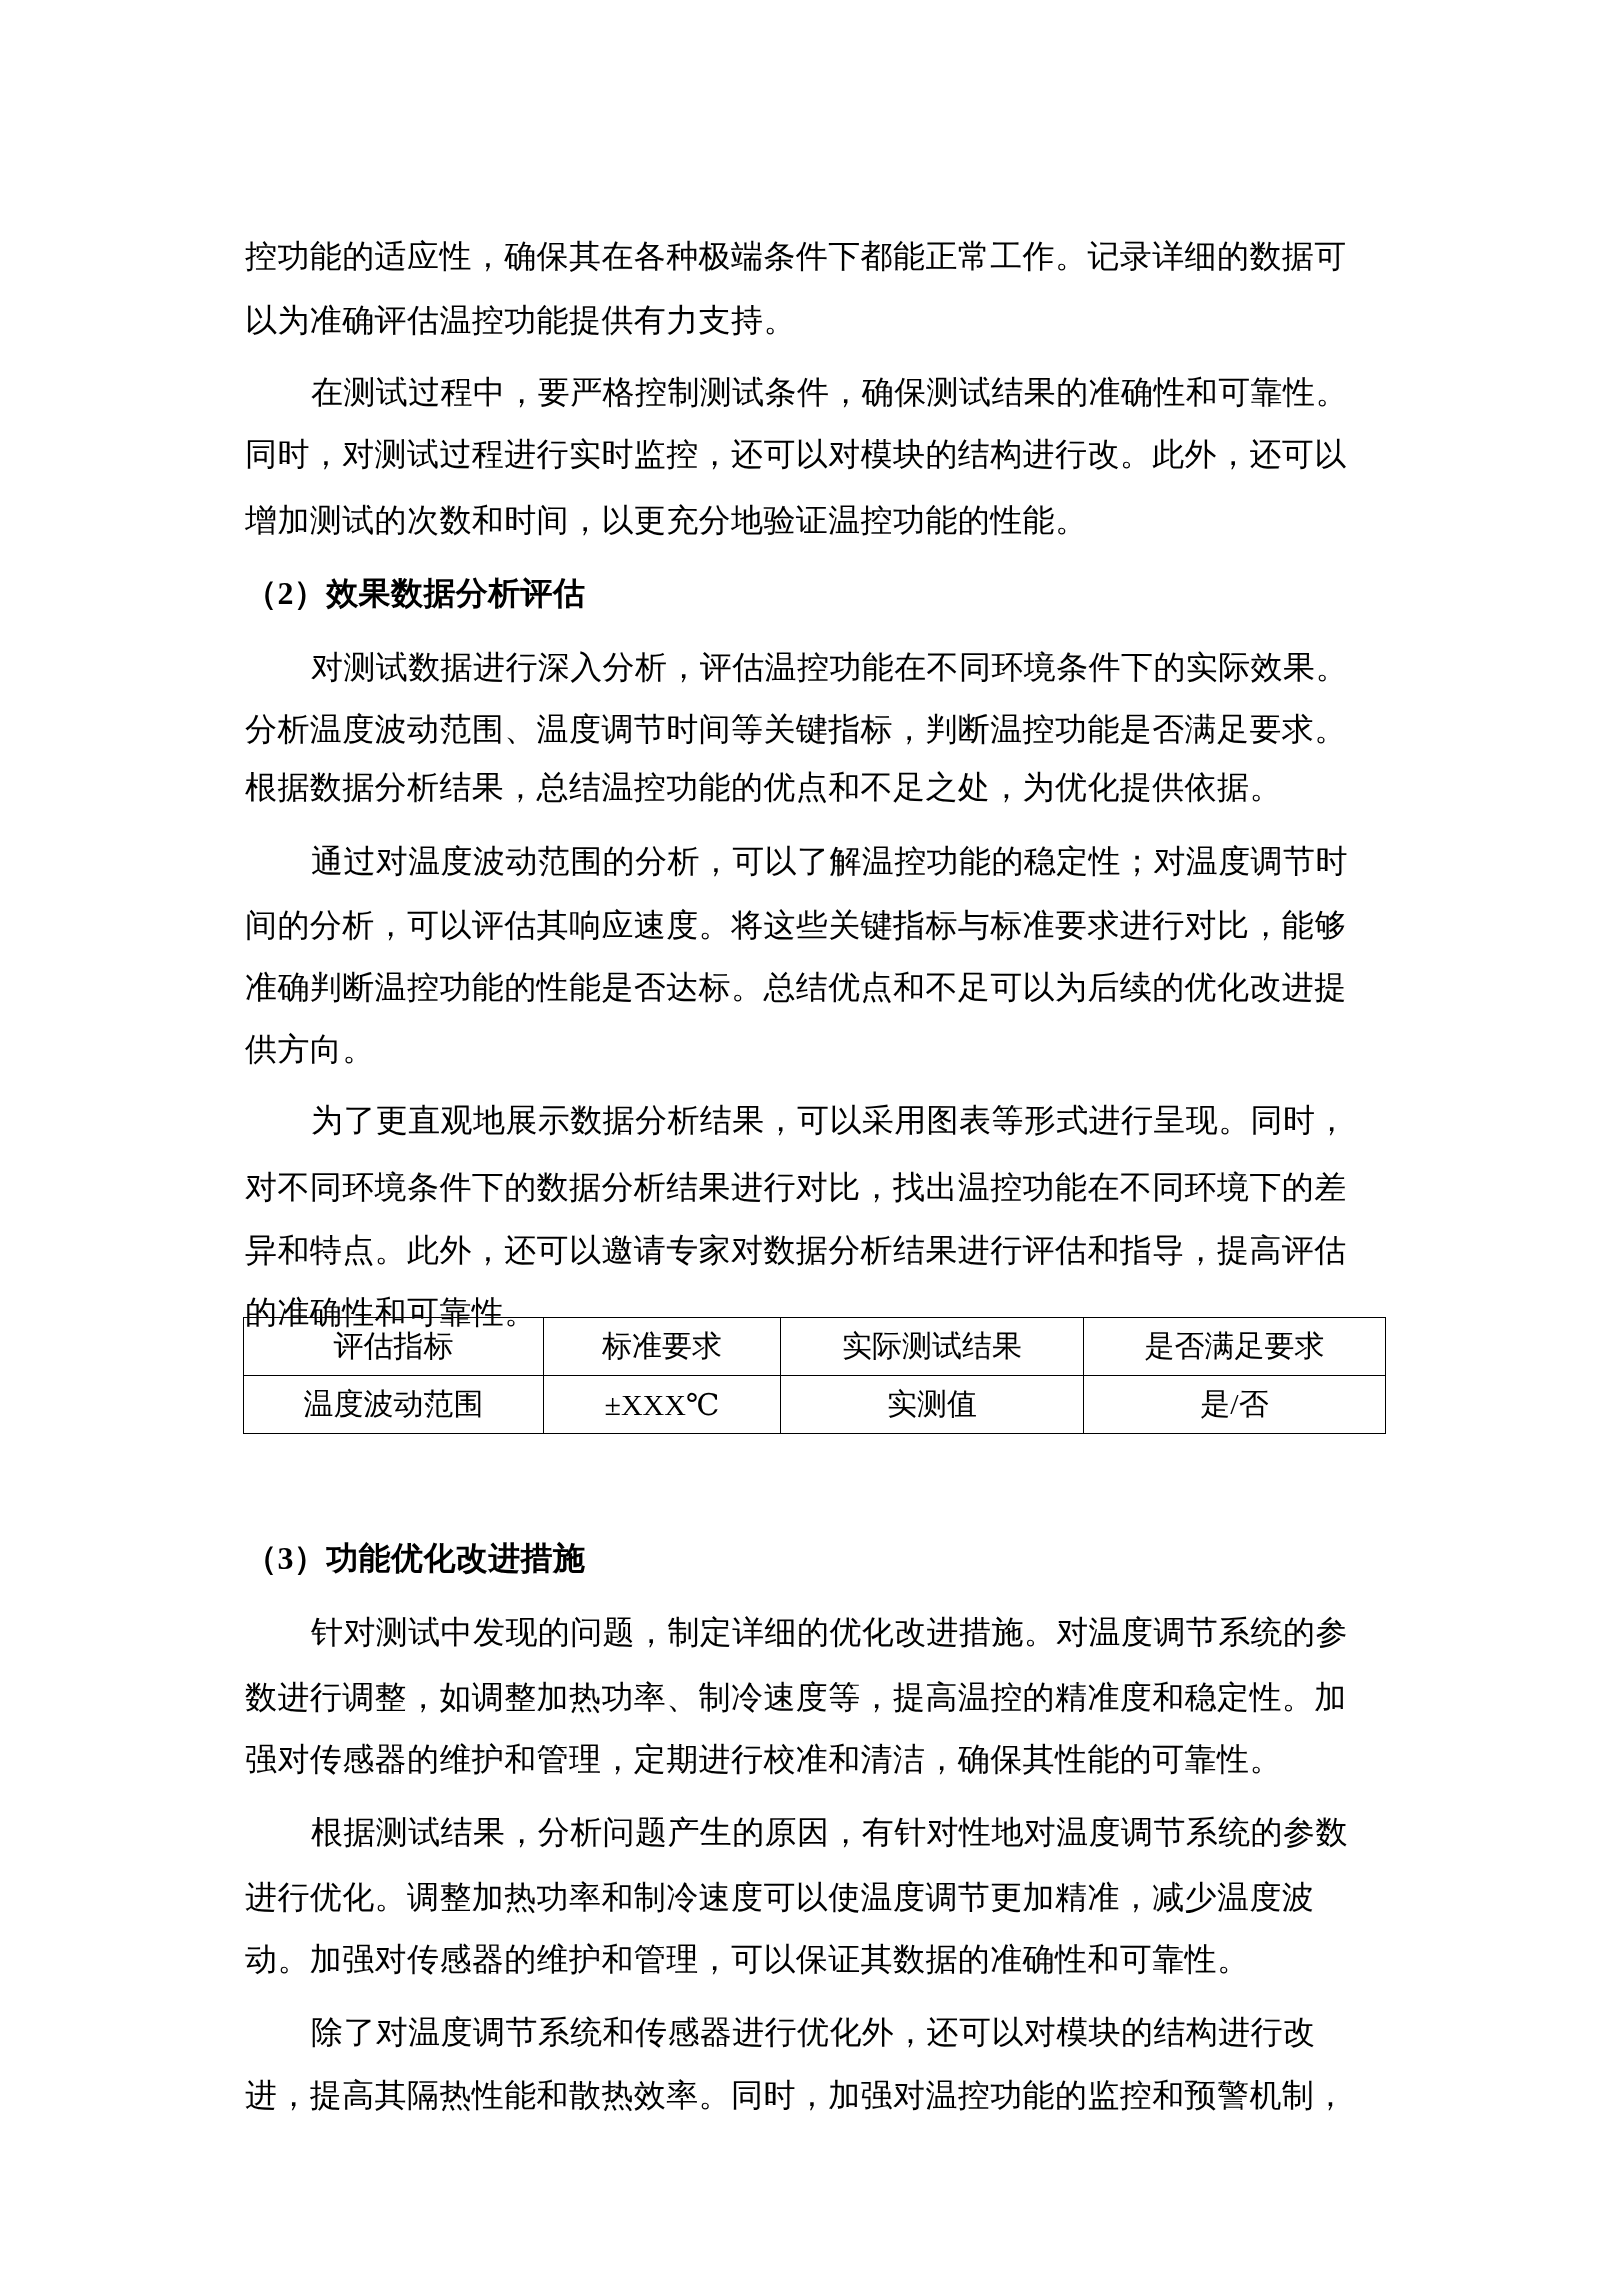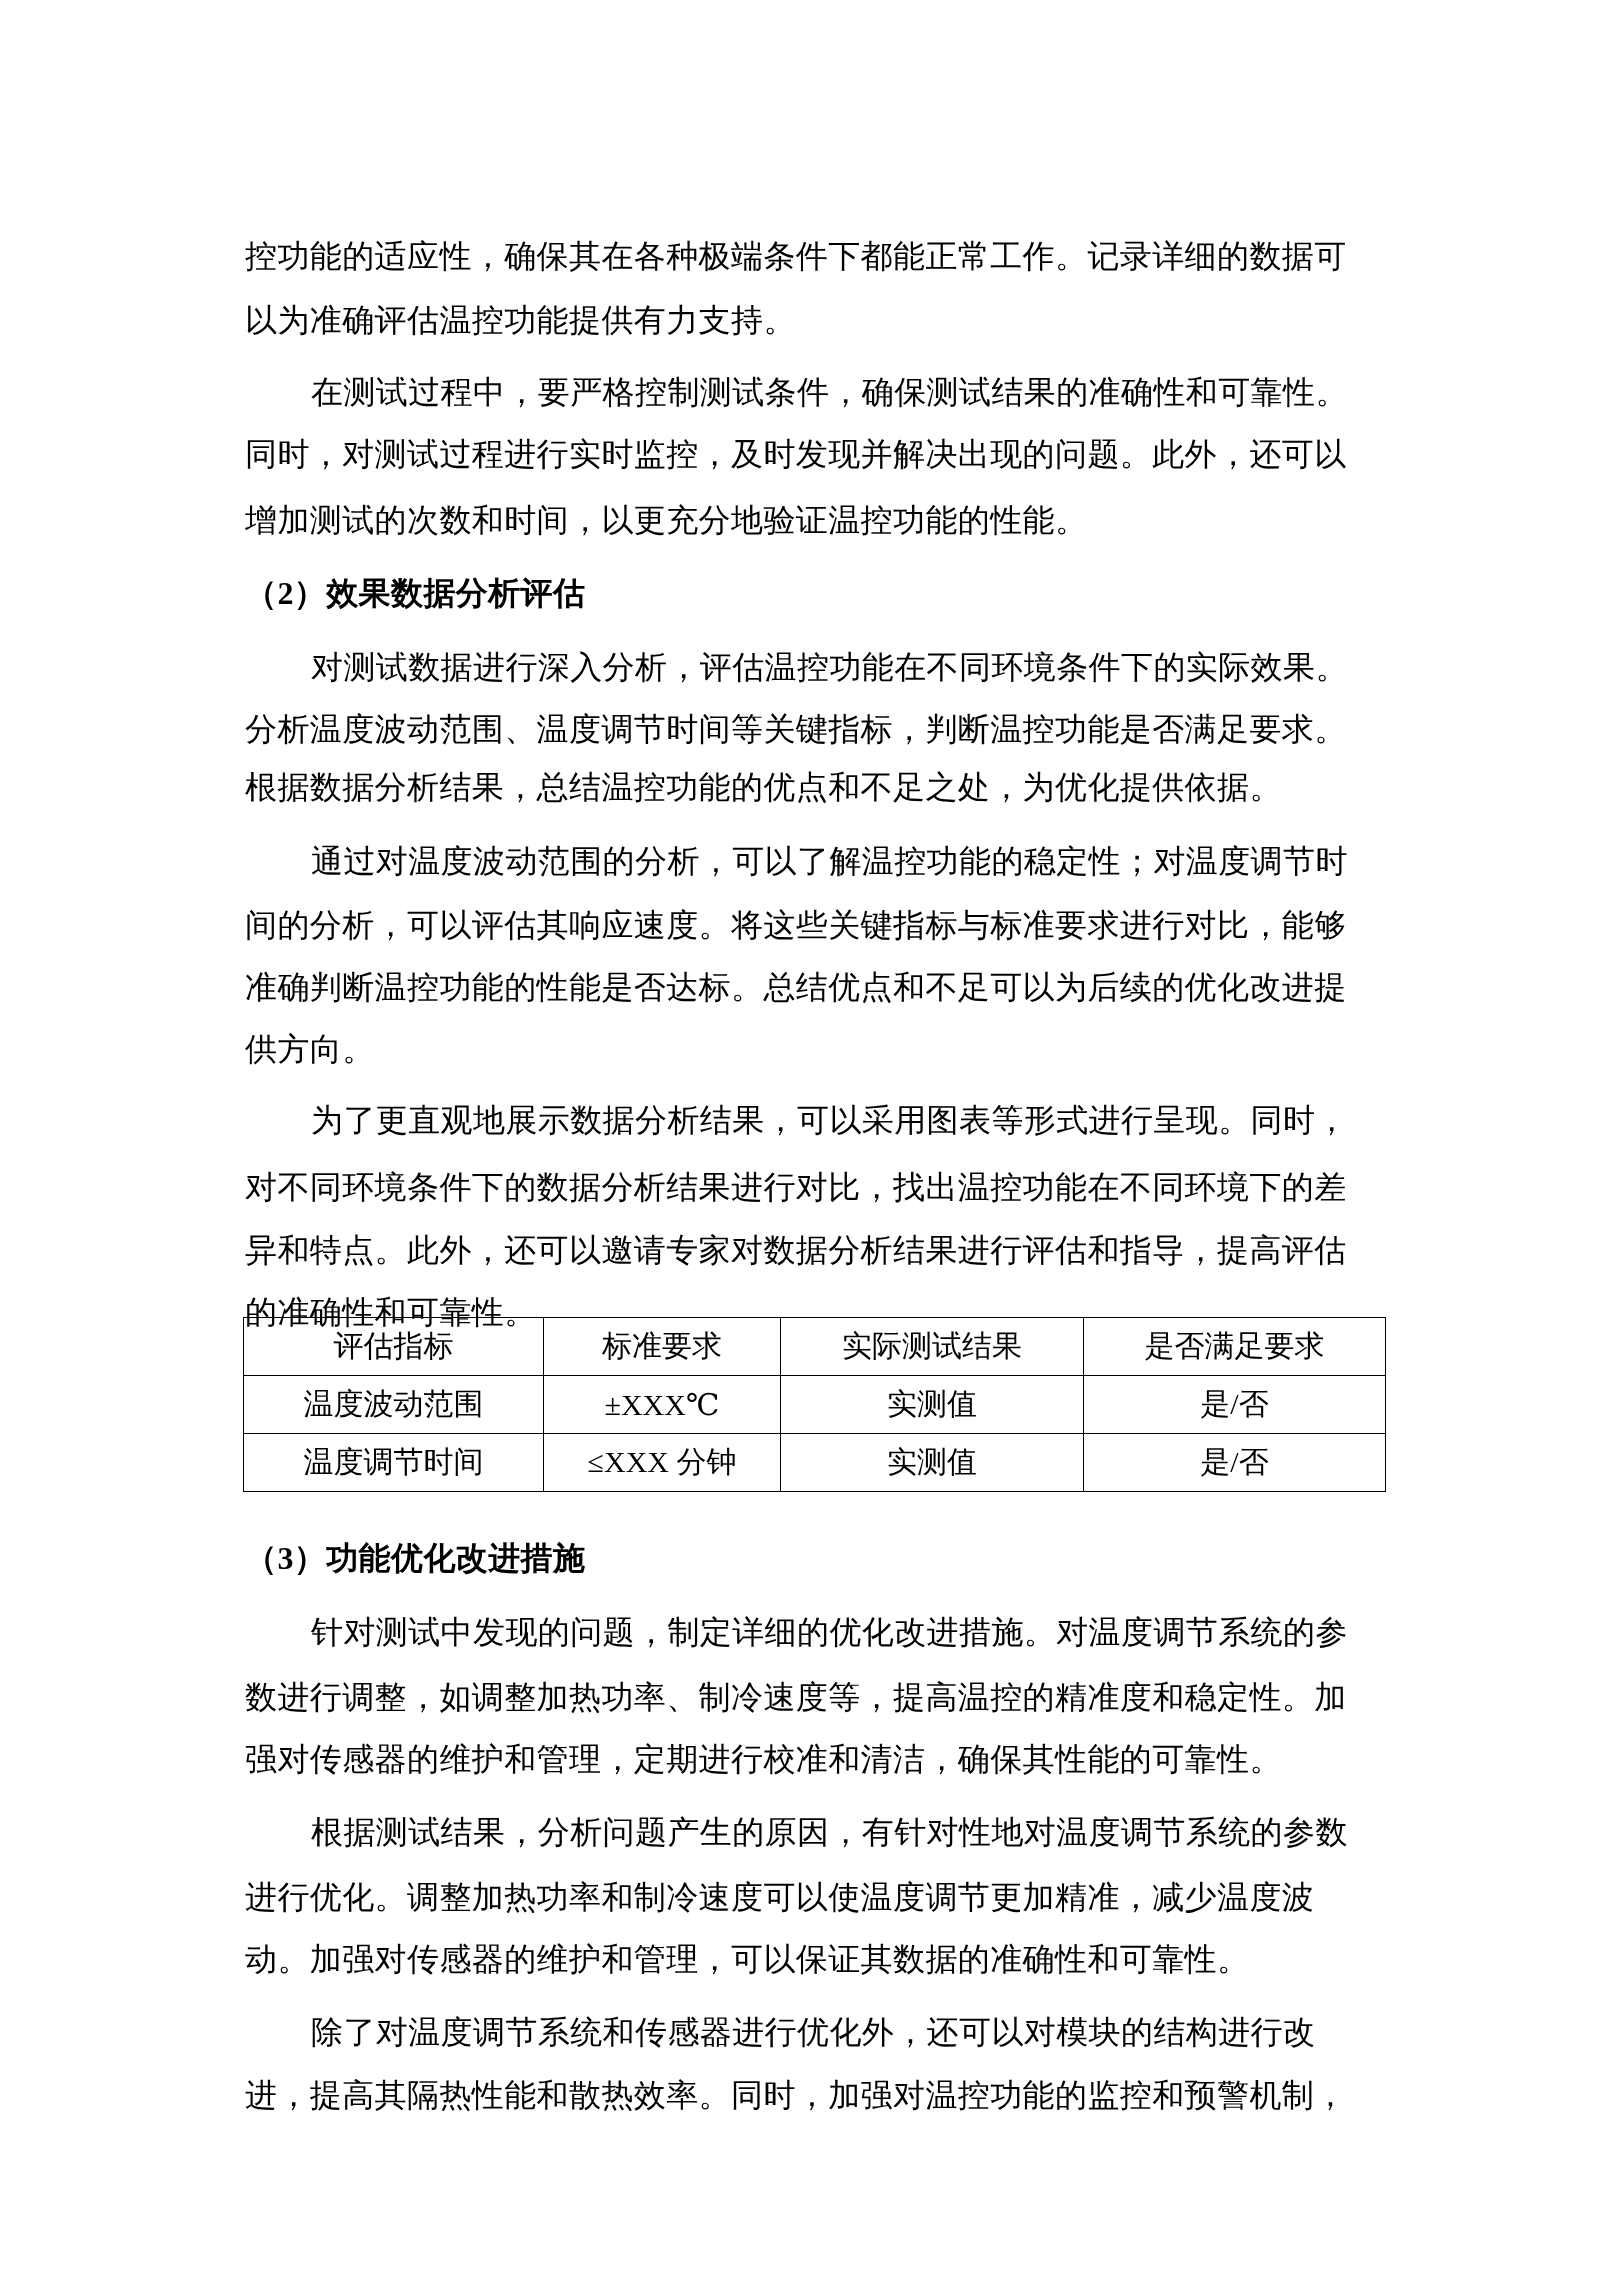--- a/index.html
+++ b/index.html
@@ -20,21 +20,21 @@
 
 <div class="page">
 
   <div>
     <div class="line" style="top:208px">控功能的适应性，确保其在各种极端条件下都能正常工作。记录详细的数据可</div>
     <div class="line" style="top:272px">以为准确评估温控功能提供有力支持。</div>
   </div>
 
   <div>
     <div class="line indent" style="top:344px">在测试过程中，要严格控制测试条件，确保测试结果的准确性和可靠性。</div>
-    <div class="line" style="top:406px">同时，对测试过程进行实时监控，及时发现并解决出现的问题。此外，还可以</div>
+    <div class="line" style="top:406px">同时，对测试过程进行实时监控，还可以对模块的结构进行改。此外，还可以</div>
     <div class="line" style="top:472px">增加测试的次数和时间，以更充分地验证温控功能的性能。</div>
   </div>
 
   <div class="line heading" style="top:545px">（2）效果数据分析评估</div>
 
   <div>
     <div class="line indent" style="top:619px">对测试数据进行深入分析，评估温控功能在不同环境条件下的实际效果。</div>
     <div class="line" style="top:681px">分析温度波动范围、温度调节时间等关键指标，判断温控功能是否满足要求。</div>
     <div class="line" style="top:739px">根据数据分析结果，总结温控功能的优点和不足之处，为优化提供依据。</div>
   </div>
@@ -66,26 +66,20 @@
       <th>标准要求</th>
       <th>实际测试结果</th>
       <th>是否满足要求</th>
     </tr>
     <tr>
       <td>温度波动范围</td>
       <td>±XXX℃</td>
       <td>实测值</td>
       <td>是/否</td>
     </tr>
-    <tr>
-      <td>温度调节时间</td>
-      <td>≤XXX 分钟</td>
-      <td>实测值</td>
-      <td>是/否</td>
-    </tr>
   </tbody>
     </table>
 
   <div class="line heading" style="top:1510px">（3）功能优化改进措施</div>
 
   <div>
     <div class="line indent" style="top:1584px">针对测试中发现的问题，制定详细的优化改进措施。对温度调节系统的参</div>
     <div class="line" style="top:1649px">数进行调整，如调整加热功率、制冷速度等，提高温控的精准度和稳定性。加</div>
     <div class="line" style="top:1711px">强对传感器的维护和管理，定期进行校准和清洁，确保其性能的可靠性。</div>
   </div>

